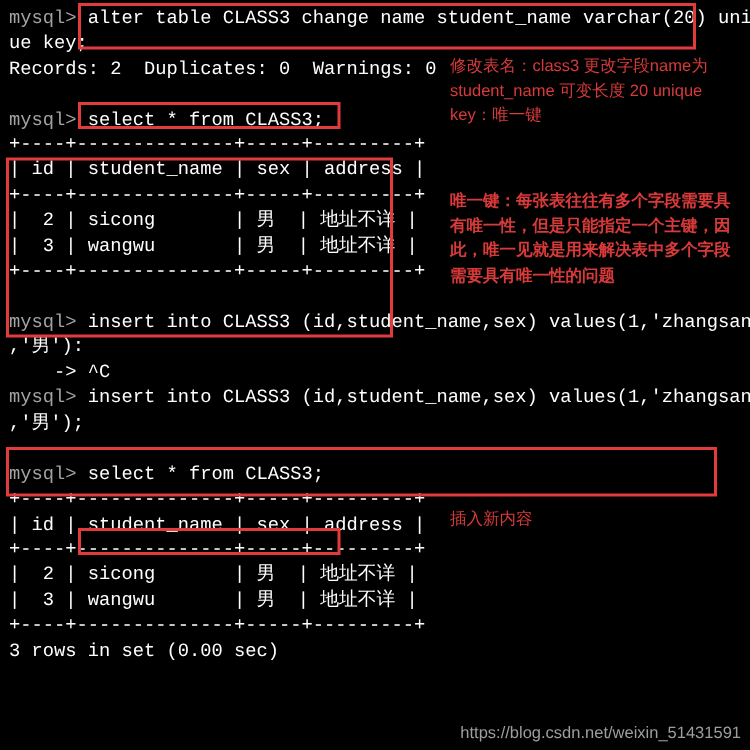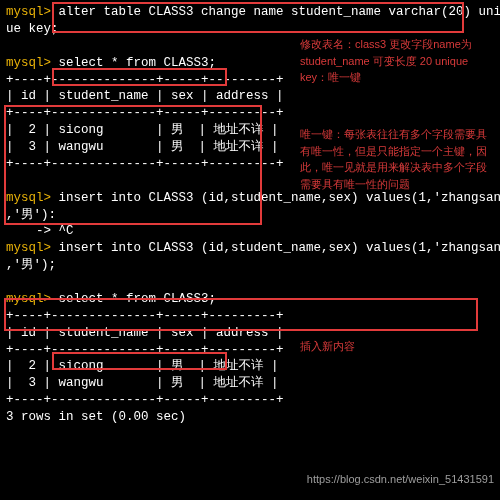--- a/index.html
+++ b/index.html
@@ -8,46 +8,46 @@
     color: #fff;
     font-family: "Consolas", "Courier New", monospace;
     font-size: 12.5px;
     line-height: 1.35;
     width: 500px;
     height: 500px;
     overflow: hidden;
     padding: 4px 6px;
     position: relative;
   }
-  .prompt { color: #eab308; }
+  .prompt { color: #a3a3a3; }
   .line { white-space: pre; }
   .annot {
     position: absolute;
     color: #d83a3a;
     font-family: "Microsoft YaHei", sans-serif;
     font-size: 11px;
     line-height: 1.5;
     max-width: 190px;
   }
   .a1 { top: 36px; left: 300px; }
-  .a2 { top: 126px; left: 300px; }
+  .a2 { top: 126px; left: 300px; font-weight: bold; }
   .a3 { top: 338px; left: 300px; }
   .redbox {
     position: absolute;
     border: 2px solid #e23b3b;
     background: transparent;
   }
   .b1 { top: 2px; left: 52px; width: 412px; height: 31px; }
   .b2 { top: 68px; left: 52px; width: 175px; height: 18px; }
   .b3 { top: 105px; left: 4px; width: 258px; height: 120px; }
   .b4 { top: 298px; left: 4px; width: 474px; height: 33px; }
   .b5 { top: 352px; left: 52px; width: 175px; height: 18px; }
   .watermark {
     position: absolute;
-    bottom: 13px;
+    bottom: 3px;
     right: 6px;
     color: #9e9e9e;
     font-size: 11px;
     font-family: Arial, sans-serif;
   }
 </style>
 </head>
 <body>
 
 <div class="redbox b1"></div>
@@ -56,20 +56,21 @@
 <div class="redbox b4"></div>
 <div class="redbox b5"></div>
 
 <div class="annot a1">修改表名：class3 更改字段name为student_name 可变长度 20 unique key：唯一键</div>
 <div class="annot a2">唯一键：每张表往往有多个字段需要具有唯一性，但是只能指定一个主键，因此，唯一见就是用来解决表中多个字段需要具有唯一性的问题</div>
 <div class="annot a3">插入新内容</div>
 
 <div>
 <div class="line"><span class="prompt">mysql&gt;</span> <span>alter table CLASS3 change name student_name varchar(20) uniq</span></div>
 <div class="line">ue key;</div>
+<div class="line">Records: 2  Duplicates: 0  Warnings: 0</div>
 <div class="line">&nbsp;</div>
 <div class="line"><span class="prompt">mysql&gt;</span> <span>select * from CLASS3;</span></div>
 <div class="line">+----+--------------+-----+---------+</div>
 <div class="line">| id | student_name | sex | address |</div>
 <div class="line">+----+--------------+-----+---------+</div>
 <div class="line">|  2 | sicong       | 男  | 地址不详 |</div>
 <div class="line">|  3 | wangwu       | 男  | 地址不详 |</div>
 <div class="line">+----+--------------+-----+---------+</div>
 <div class="line">&nbsp;</div>
 <div class="line"><span class="prompt">mysql&gt;</span> <span>insert into CLASS3 (id,student_name,sex) values(1,'zhangsan'</span></div>

